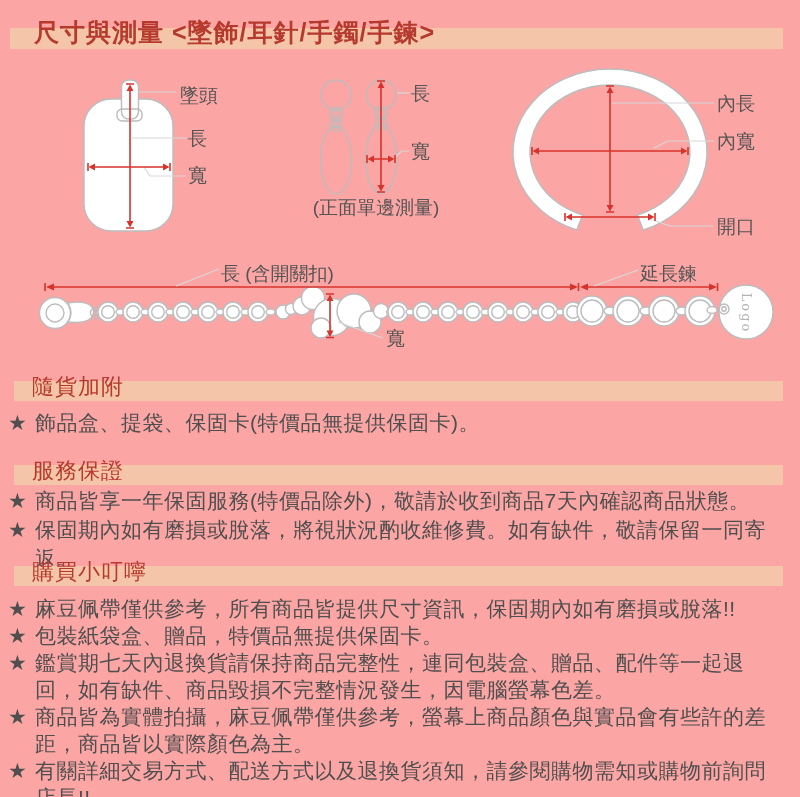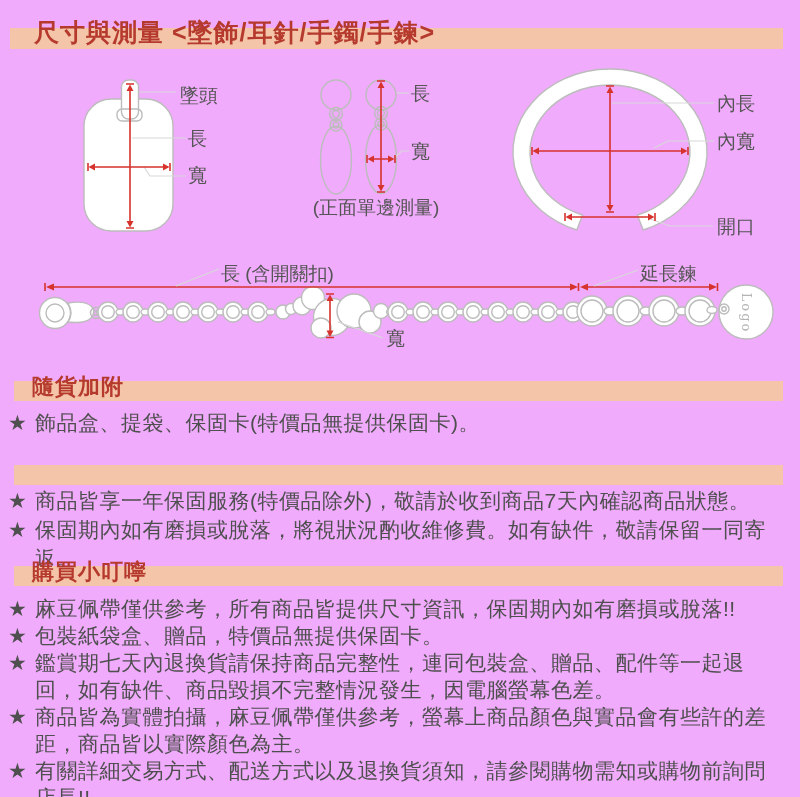--- a/index.html
+++ b/index.html
@@ -1,36 +1,36 @@
 <!DOCTYPE html>
 <html><head>
 <meta charset="utf-8">
 <style>
   html,body{margin:0;padding:0;background:#fff;}
-  .page{position:relative;width:800px;height:797px;background:#f0abfc;overflow:hidden;
+  .page{position:relative;width:800px;height:797px;background:#fca5a5;overflow:hidden;
         font-family:"Liberation Sans","DejaVu Sans",sans-serif;color:#4f4f4f;}
   
   .title-block{position:absolute;top:16px;left:0;right:0;height:36px;}
   .title-bar{position:absolute;top:12px;left:10px;right:17px;height:21px;background:#f4c5a9;}
   .title-block h1{position:absolute;top:0;left:34px;margin:0;font-size:25px;font-weight:bold;
                   color:#b5392c;letter-spacing:1px;white-space:nowrap;}
   
   .diagrams{position:absolute;top:0;left:0;}
   .oline{fill:#fff;stroke:#bcbcbc;stroke-width:1.4;}
   .olinen{fill:none;stroke:#bcbcbc;stroke-width:1.4;}
   .leader{fill:none;stroke:#d8d8d8;stroke-width:1.2;}
   .red{stroke:#d6332c;stroke-width:1.6;fill:none;}
   .redf{fill:#d6332c;stroke:none;}
   .dlabel{font-size:19px;fill:#555;}
   .logo-t{font-size:13px;fill:#b3b3b3;letter-spacing:2px;font-family:"DejaVu Serif",serif;}
   
   .section{position:absolute;left:0;right:0;}
   .sec-head{position:relative;height:30px;}
   .sec-bar{position:absolute;top:9px;left:14px;right:17px;height:20px;background:#f4c5a9;}
-  .sec-head h2{position:absolute;top:0;left:32px;margin:0;font-size:22px;font-weight:bold;
+  .sec-head h2{position:absolute;top:0;left:32px;margin:0;font-size:22px;font-weight:normal;
                color:#b5392c;letter-spacing:1px;z-index:1;}
   .bullets{padding:0 16px 0 8px;}
   .bullet{display:flex;font-size:21px;letter-spacing:0.5px;}
   .star{flex:0 0 27px;}
   .btxt{flex:1;}
   .u{}
 </style>
 </head>
 <body>
 
@@ -209,20 +209,21 @@
       <div class="bullet">
         <span class="star">★</span>
         <span class="btxt">飾品盒、提袋、保固卡(特價品無提供保固卡)。</span>
       </div>
     </div>
   </section>
 
   <section class="section" style="top:456px;">
     <div class="sec-head">
       <div class="sec-bar"></div>
+      <h2>服務保證</h2>
     </div>
     <div class="bullets" style="margin-top:0;line-height:29px;">
       <div class="bullet">
         <span class="star">★</span>
         <span class="btxt"><span class="u">商品皆享一年保固服務(特價品除外)</span><span>，敬請於收到商品7天內確認商品狀態。</span></span>
       </div>
       <div class="bullet">
         <span class="star">★</span>
         <span class="btxt">保固期內如有磨損或脫落，將視狀況酌收維修費。如有缺件，敬請保留一同寄返。</span>
       </div>

